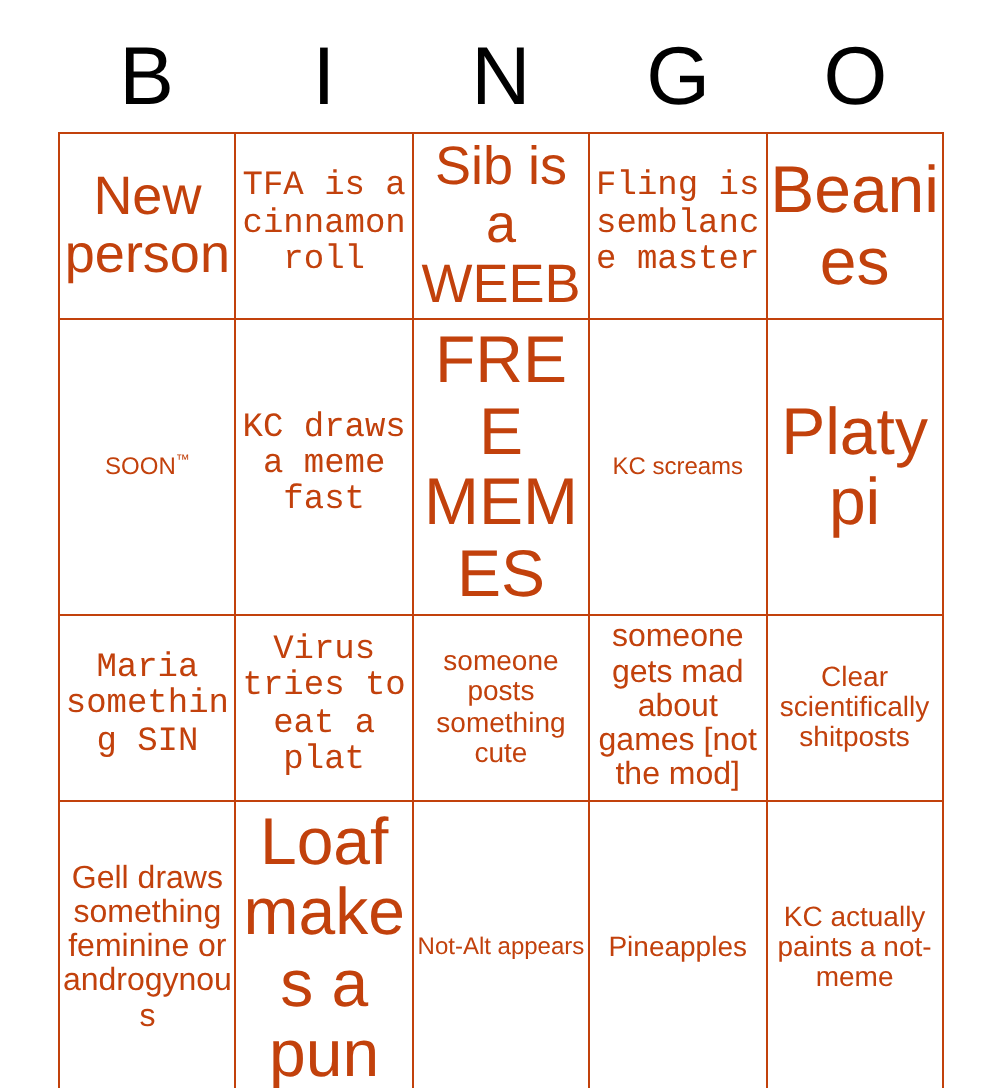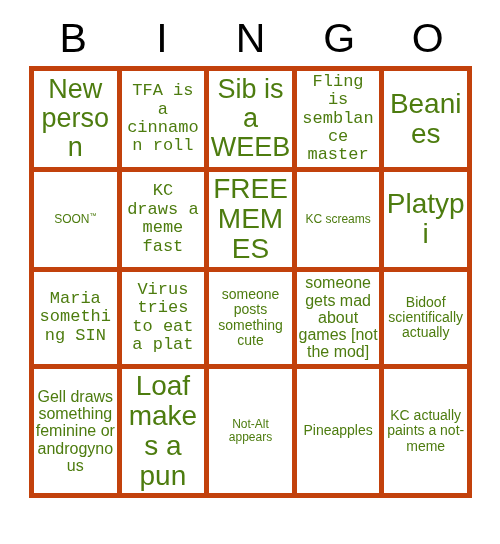--- a/index.html
+++ b/index.html
@@ -36,33 +36,33 @@
     color: #000000;
     user-select: none;
   }
   table.bingo {
     border-collapse: collapse;
     width: 443px;
     table-layout: fixed;
     border: 1px solid #808080;
   }
   table.bingo td {
-    border: 5px solid #c2410c;
+    border: 1px solid #c2410c;
     text-align: center;
     vertical-align: middle;
     padding: 2px 1px;
     height: 88px;
     overflow: hidden;
     word-wrap: break-word;
     line-height: 1.08;
-    color: #4d7c0f;
+    color: #c2410c;
   }
   
   td.s1 { font-size: 27px; }
-  td.s2 { font-size: 28px; }
+  td.s2 { font-size: 33px; }
   td.s3 { font-size: 12px; }
   td.s4 { font-size: 17px; font-family: Liberation Mono, monospace; }
   td.s5 { font-size: 14px; }
   td.s6 { font-size: 16px; }
   sup.tm {
     font-size: 0.58em;
     vertical-align: super;
     line-height: 0;
   }
 </style>
@@ -93,21 +93,21 @@
         <td class="s4">KC draws a meme fast</td>
         <td class="s2">FREE MEMES</td>
         <td class="s3">KC screams</td>
         <td class="s2">Platypi</td>
       </tr>
       <tr>
         <td class="s4">Maria something SIN</td>
         <td class="s4">Virus tries to eat a plat</td>
         <td class="s5">someone posts something cute</td>
         <td class="s6">someone gets mad about games [not the mod]</td>
-        <td class="s5">Bidoof scientifically actually</td>
+        <td class="s5">Clear scientifically shitposts</td>
       </tr>
       <tr>
         <td class="s6">Gell draws something feminine or androgynous</td>
         <td class="s2">Loaf makes a pun</td>
         <td class="s3">Not-Alt appears</td>
         <td class="s5">Pineapples</td>
         <td class="s5">KC actually paints a not-meme</td>
       </tr>
     </tbody>
   </table>

